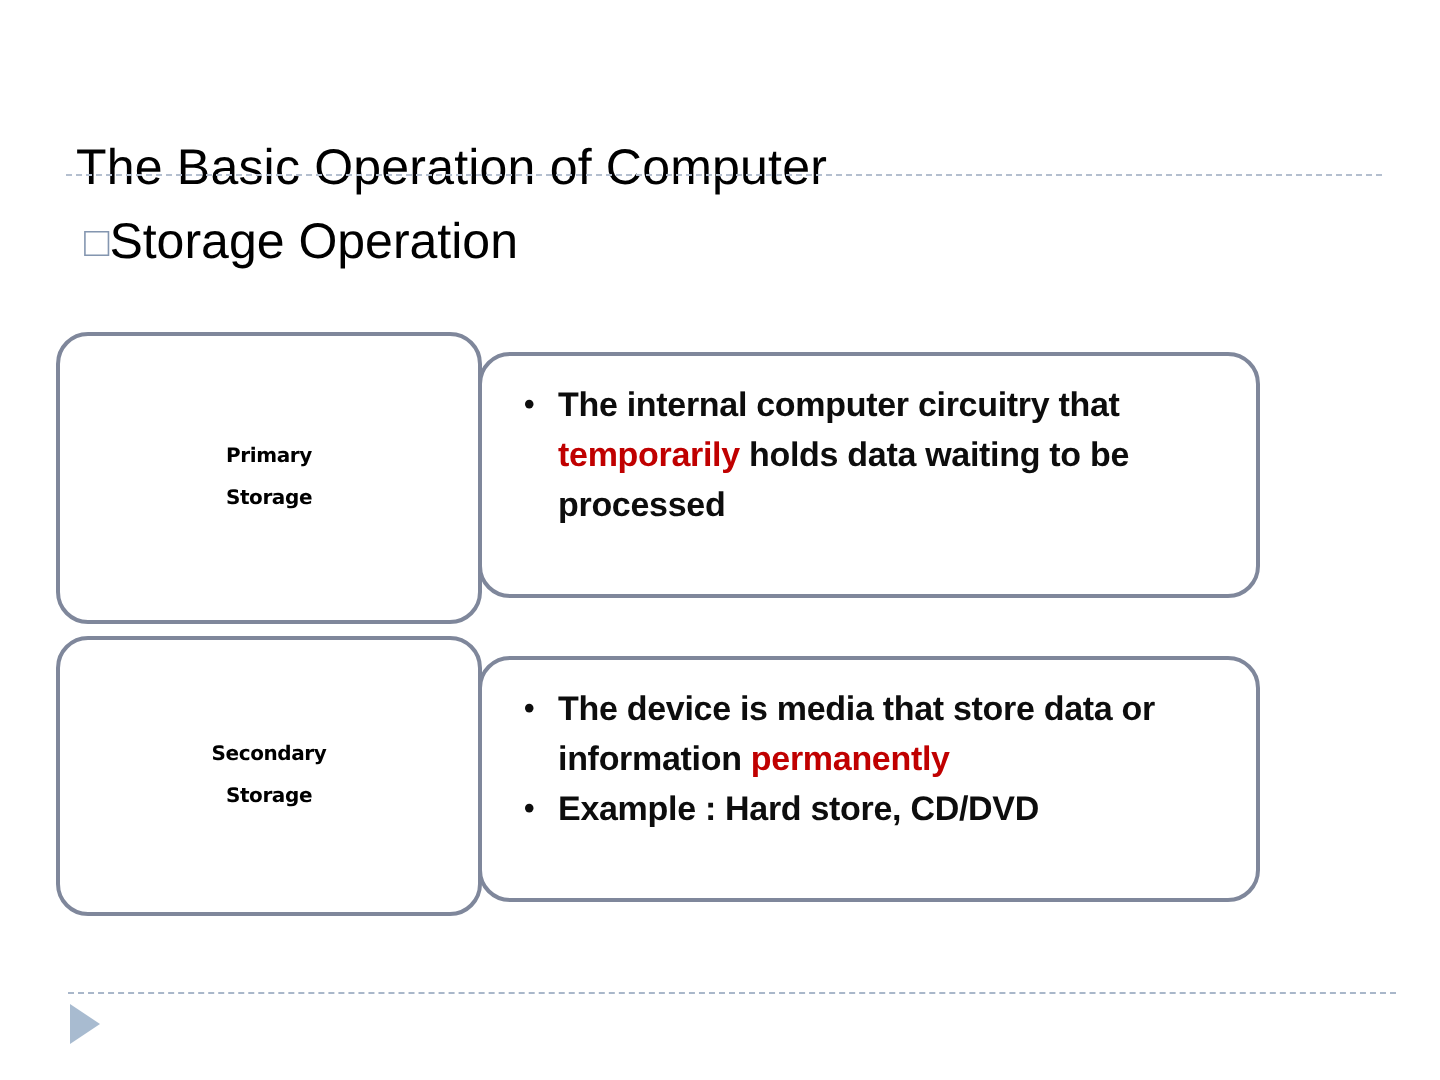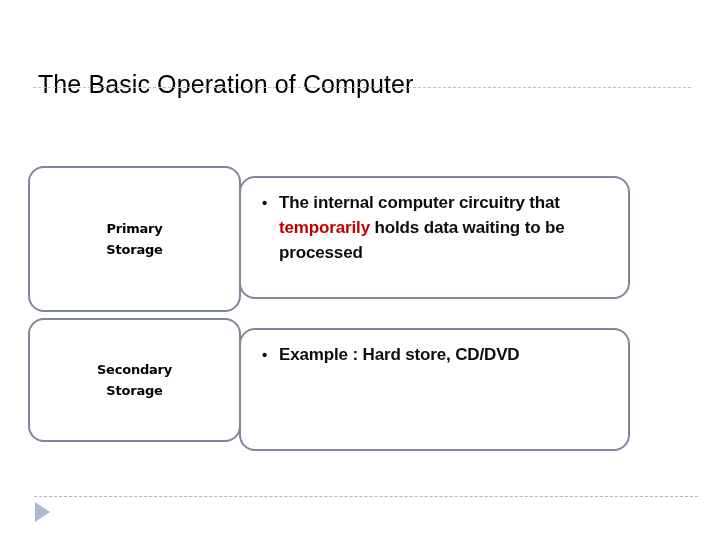--- a/index.html
+++ b/index.html
@@ -73,26 +73,26 @@
 
   .label-box {
     left: 28px;
     width: 213px;
     display: flex;
     align-items: center;
     justify-content: center;
     z-index: 2;
   }
   .label-box.row1 { top: 166px; height: 146px; }
-  .label-box.row2 { top: 318px; height: 124px; }
+  .label-box.row2 { top: 318px; height: 140px; }
 
   .label-text {
     font-family: "DejaVu Sans", sans-serif;
     font-weight: bold;
-    font-size: 13px;
+    font-size: 10px;
     line-height: 21px;
     color: #000000;
     text-align: center;
     letter-spacing: -0.2px;
   }
 
   .desc-box {
     left: 239px;
     width: 391px;
     z-index: 1;
@@ -149,20 +149,23 @@
 </style>
 </head>
 <body>
 
 <div class="slide">
 
   <h1 class="slide-title">The Basic Operation of Computer</h1>
 
   <div class="title-rule"></div>
 
+  <div class="subtitle">
+    <span class="sq-bullet">□</span><span>Storage Operation</span>
+  </div>
 
   <div class="box label-box row1">
     <div class="label-text">
       <span>Primary</span><br>
       <span>Storage</span>
     </div>
   </div>
 
   <div class="box desc-box row1">
     <div class="bullet-line">
@@ -172,20 +175,23 @@
 
   <div class="box label-box row2">
     <div class="label-text">
       <span>Secondary</span><br>
       <span>Storage</span>
     </div>
   </div>
 
   <div class="box desc-box row2">
     <div class="bullet-line">
+      <span>The device is media that store data or information </span><span class="hl-red">permanently</span>
+    </div>
+    <div class="bullet-line">
       <span>Example : Hard store, CD/DVD</span>
     </div>
   </div>
 
   <div class="footer-rule"></div>
   <div class="footer-arrow"></div>
 
 </div>
 
 </body></html>

